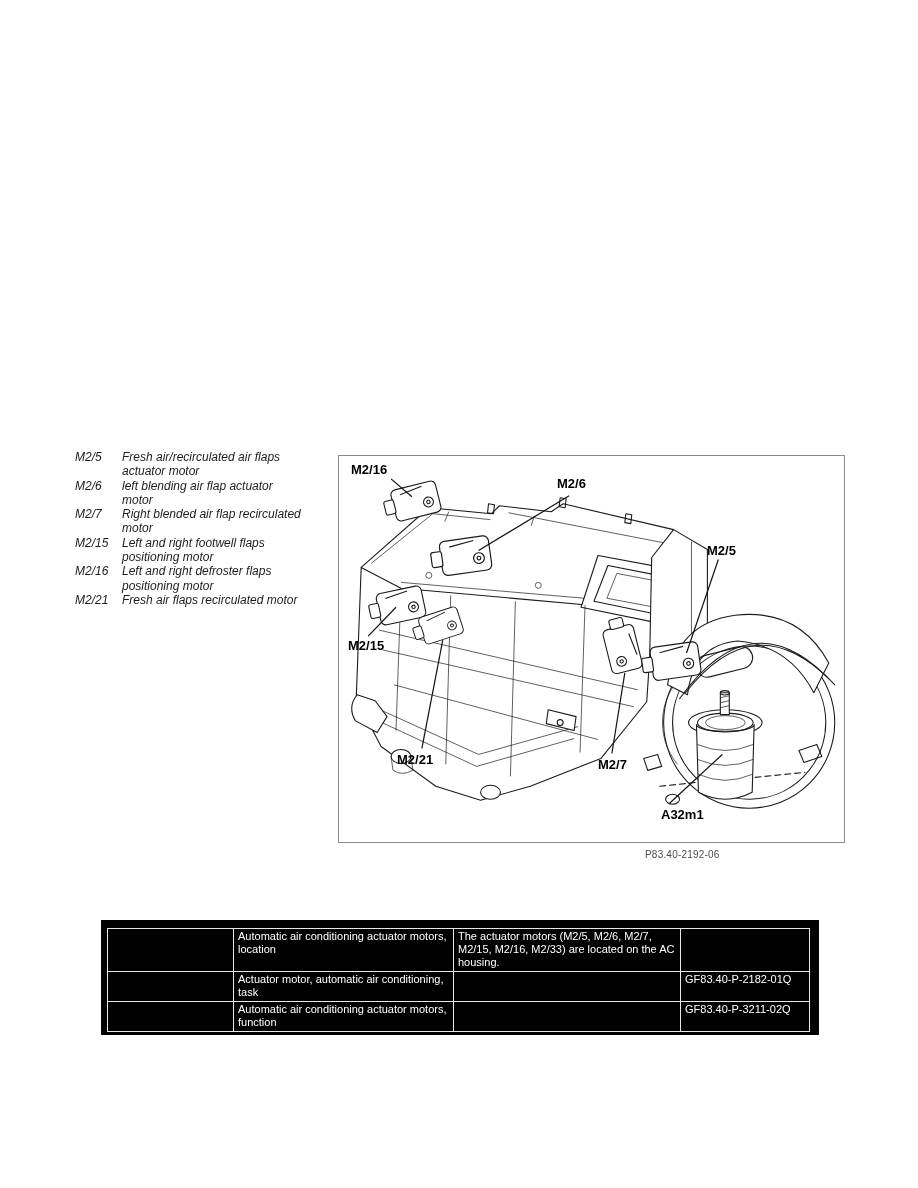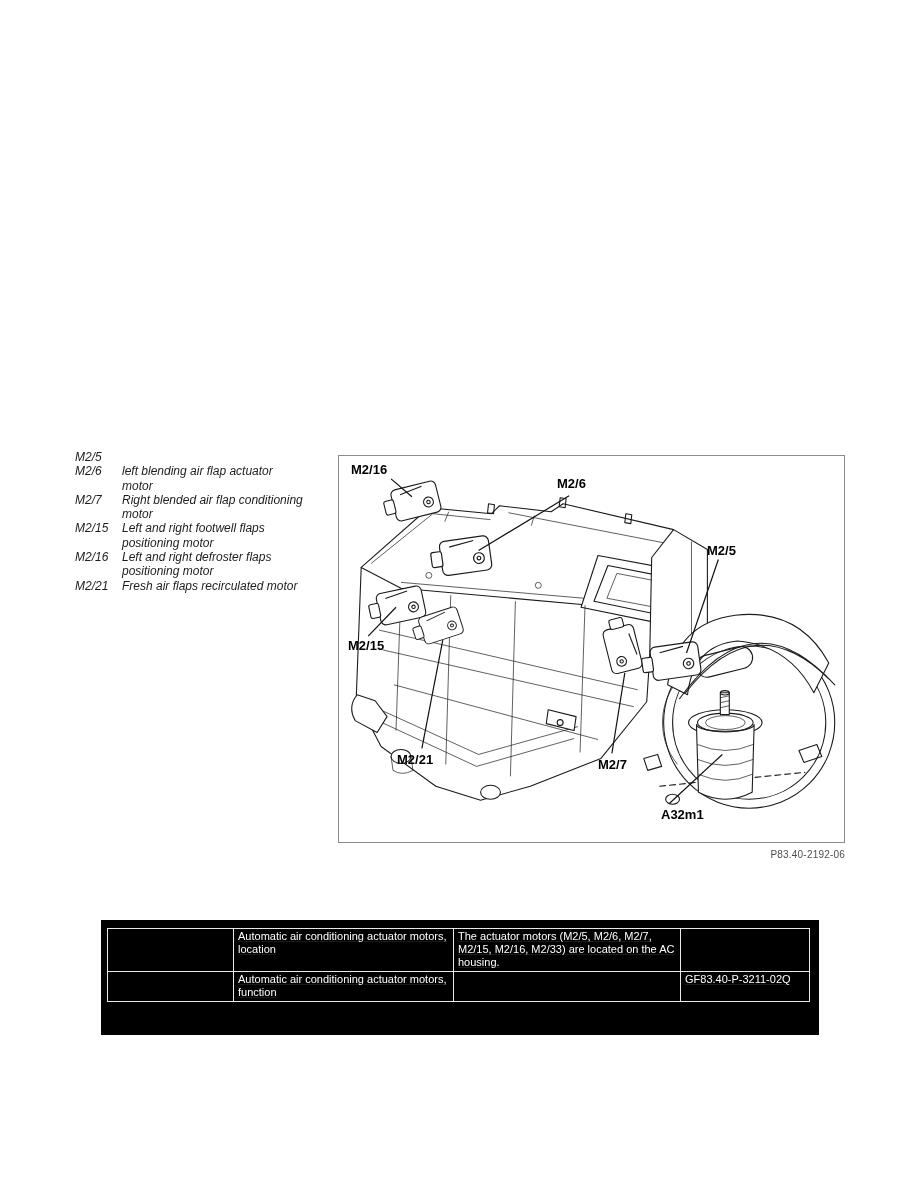--- a/index.html
+++ b/index.html
@@ -10,55 +10,57 @@
   .legend{position:absolute;left:75px;top:450px;width:272px;}
   .legend-item{display:flex;font-style:italic;font-size:12px;line-height:14.3px;color:#1c1c1c;}
   .legend-code{width:47px;flex:0 0 47px;}
   .legend-desc{flex:1;white-space:pre-line;}
 
   
   .figure-frame{position:absolute;left:338px;top:455px;width:507px;height:388px;
                 border:1px solid #8c8c8c;box-sizing:border-box;background:#fff;}
   .figure-frame svg{position:absolute;left:0;top:0;width:505px;height:386px;}
   .dlabel{position:absolute;font-weight:bold;font-size:13px;color:#000;white-space:nowrap;}
-  .figure-caption{position:absolute;left:645px;top:849px;width:200px;text-align:right;
+  .figure-caption{position:absolute;left:645px;top:849px;width:200px;text-align:left;
                   font-size:10px;color:#4d4d4d;letter-spacing:0.2px;}
 
   
   .ref-table-wrap{position:absolute;left:101px;top:920px;width:718px;height:115px;
-                  background:#000;box-sizing:border-box;padding:8px 24px 10px 6px;text-decoration:underline;}
+                  background:#000;box-sizing:border-box;padding:8px 24px 10px 6px;}
   .ref-table{border-collapse:collapse;table-layout:fixed;width:702px;background:#000;}
   .ref-table td{border:1px solid #e8e8e8;color:#fff;font-size:11px;line-height:13px;
                 vertical-align:top;padding:1px 4px 2px 4px;white-space:pre-line;overflow:hidden;}
   .c1{width:126px;} .c2{width:220px;} .c3{width:227px;} .c4{width:129px;}
   .r1{height:40px;} .r2{height:29px;} .r3{height:27px;}
 
   
   .ln{stroke:#1b1b1b;stroke-width:1.1;fill:none;stroke-linejoin:round;stroke-linecap:round;}
   .lnf{stroke:#1b1b1b;stroke-width:1.1;fill:#ffffff;stroke-linejoin:round;}
   .thin{stroke:#1b1b1b;stroke-width:0.7;fill:none;}
   .leader{stroke:#111;stroke-width:1.2;fill:none;}
 </style>
 </head>
 <body>
 
 <div class="page">
 
   <section class="legend">
     <div class="legend-item">
       <span class="legend-code">M2/5</span>
+      <span class="legend-desc">Fresh air/recirculated air flaps
+actuator motor</span>
     </div>
     <div class="legend-item">
       <span class="legend-code">M2/6</span>
       <span class="legend-desc">left blending air flap actuator
 motor</span>
     </div>
     <div class="legend-item">
       <span class="legend-code">M2/7</span>
-      <span class="legend-desc">Right blended air flap conditioning
+      <span class="legend-desc">Right blended air flap recirculated
 motor</span>
     </div>
     <div class="legend-item">
       <span class="legend-code">M2/15</span>
       <span class="legend-desc">Left and right footwell flaps
 positioning motor</span>
     </div>
     <div class="legend-item">
       <span class="legend-code">M2/16</span>
       <span class="legend-desc">Left and right defroster flaps
@@ -178,20 +180,27 @@
       <tbody>
           <tr class="r1">
         <td></td>
         <td>Automatic air conditioning actuator motors,
 location</td>
         <td>The actuator motors (M2/5, M2/6, M2/7,
 M2/15, M2/16, M2/33) are located on the AC
 housing.</td>
         <td></td>
       </tr>
+      <tr class="r2">
+        <td></td>
+        <td>Actuator motor, automatic air conditioning,
+task</td>
+        <td></td>
+        <td>GF83.40-P-2182-01Q</td>
+      </tr>
       <tr class="r3">
         <td></td>
         <td>Automatic air conditioning actuator motors,
 function</td>
         <td></td>
         <td>GF83.40-P-3211-02Q</td>
       </tr>
     </tbody>
       </table>
   </div>

